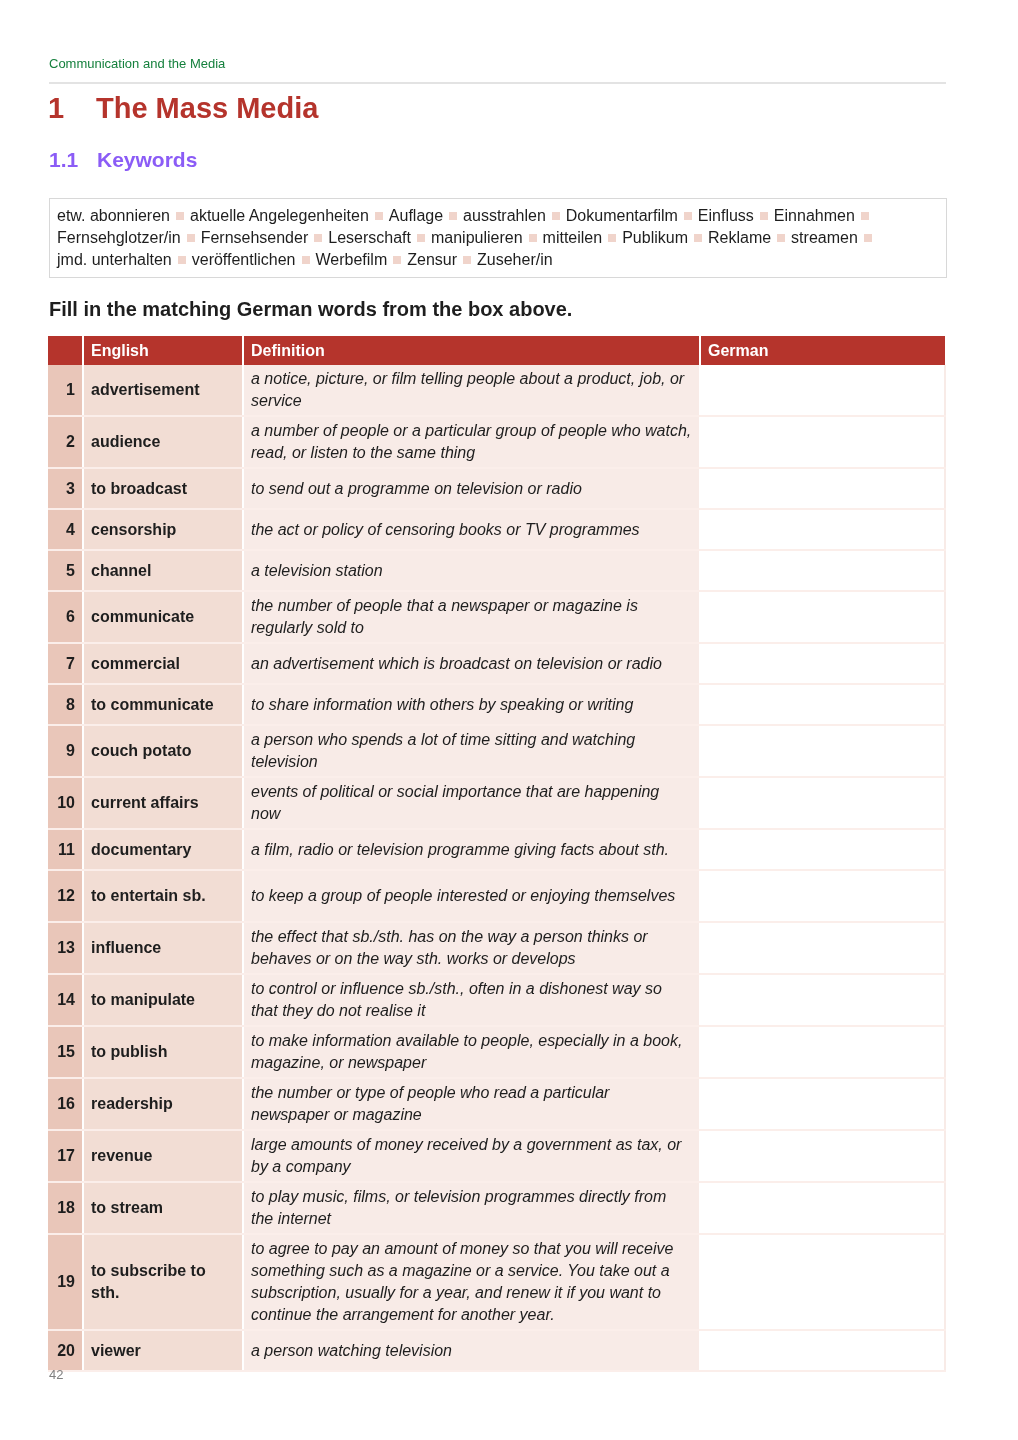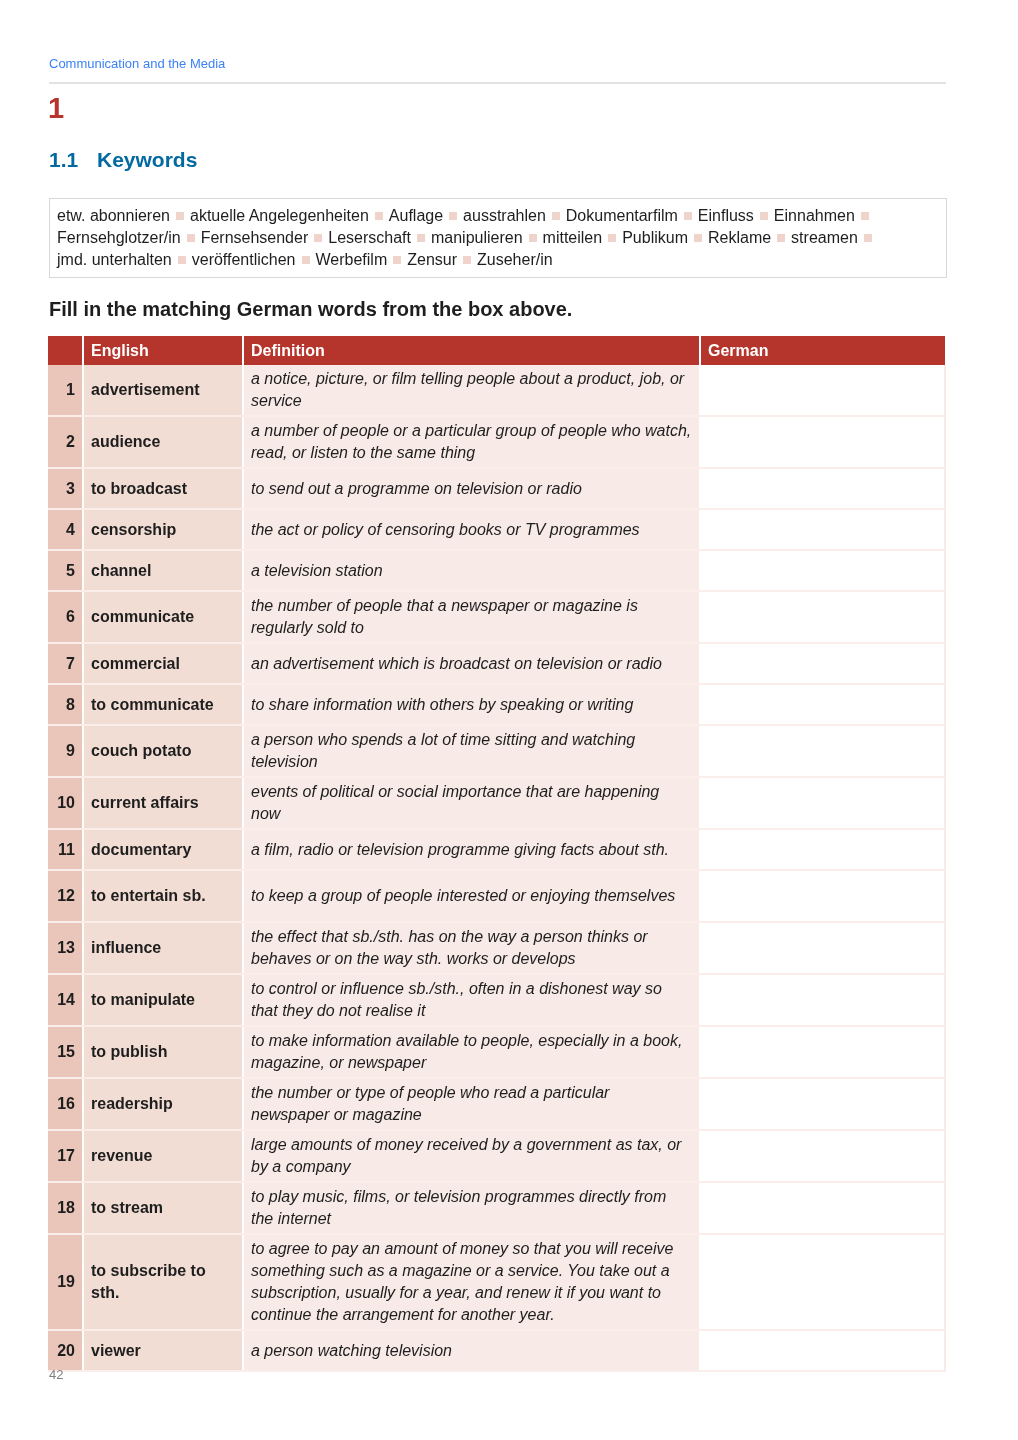--- a/index.html
+++ b/index.html
@@ -1,21 +1,21 @@
 <!DOCTYPE html>
 <html><head>
 <meta charset="utf-8">
 <style>
   html, body { margin: 0; padding: 0; background: #ffffff; }
   body { width: 1018px; height: 1440px; position: relative; font-family: "Liberation Sans", sans-serif; color: #1e1e1e; }
-  .running-head { position: absolute; left: 49px; top: 56px; font-size: 13px; color: #3b82f6; }
+  .running-head { position: absolute; left: 49px; top: 56px; font-size: 13px; color: #15803d; }
   .head-rule { position: absolute; left: 49px; top: 82px; width: 897px; height: 2px; background: #e3e3e3; }
   .h1 { position: absolute; left: 48px; top: 92px; font-size: 29px; font-weight: bold; color: #b5342c; display: flex; }
   .h1 .num { width: 48px; }
-  .h2 { position: absolute; left: 49px; top: 148px; font-size: 21px; font-weight: bold; color: #0369a1; display: flex; }
+  .h2 { position: absolute; left: 49px; top: 148px; font-size: 21px; font-weight: bold; color: #8b5cf6; display: flex; }
   .h2 .num { width: 48px; }
   .keyword-box { position: absolute; left: 49px; top: 198px; width: 882px; padding: 6px 7px; border: 1.5px solid #d8d8d8; font-size: 16px; line-height: 22px; color: #1e1e1e; }
   .kw { white-space: nowrap; }
   .sep { display: inline-block; width: 8px; height: 8px; background: #f0d4cb; margin: 0 6px; vertical-align: 1px; }
   .instruction { position: absolute; left: 49px; top: 298px; font-size: 20px; font-weight: bold; }
   table.vocab { position: absolute; left: 48px; top: 336px; width: 898px; border-collapse: collapse; font-size: 16px; }
   table.vocab th { background: #b5342c; color: #ffffff; text-align: left; font-weight: bold; height: 29px; padding: 0 7px; border-right: 2px solid #ffffff; margin-left: 12px; }
   table.vocab th:last-child { border-right: none; }
   table.vocab td { border-bottom: 2px solid #fbeeea; padding: 3px 7px; line-height: 22px; vertical-align: middle; }
   td.num { width: 20px; text-align: right; font-weight: bold; background: #e9c6b9; border-right: 2px solid #ffffff; }
@@ -28,20 +28,21 @@
   .page-number { position: absolute; left: 49px; top: 1367px; font-size: 13px; color: #808080; }
 </style>
 </head>
 <body>
 
 <div class="running-head">Communication and the Media</div>
 <div class="head-rule"></div>
 
 <div class="h1">
   <span class="num">1</span>
+  <span>The Mass Media</span>
 </div>
 
 <div class="h2">
   <span class="num">1.1</span>
   <span>Keywords</span>
 </div>
 
 <div class="keyword-box" id="keyword-box"><span class="kw">etw. abonnieren</span><span class="sep"></span><span class="kw">aktuelle Angelegenheiten</span><span class="sep"></span><span class="kw">Auflage</span><span class="sep"></span><span class="kw">ausstrahlen</span><span class="sep"></span><span class="kw">Dokumentarfilm</span><span class="sep"></span><span class="kw">Einfluss</span><span class="sep"></span><span class="kw">Einnahmen</span><span class="sep"></span><br><span class="kw">Fernsehglotzer/in</span><span class="sep"></span><span class="kw">Fernsehsender</span><span class="sep"></span><span class="kw">Leserschaft</span><span class="sep"></span><span class="kw">manipulieren</span><span class="sep"></span><span class="kw">mitteilen</span><span class="sep"></span><span class="kw">Publikum</span><span class="sep"></span><span class="kw">Reklame</span><span class="sep"></span><span class="kw">streamen</span><span class="sep"></span><br><span class="kw">jmd. unterhalten</span><span class="sep"></span><span class="kw">veröffentlichen</span><span class="sep"></span><span class="kw">Werbefilm</span><span class="sep"></span><span class="kw">Zensur</span><span class="sep"></span><span class="kw">Zuseher/in</span></div>
 
 <div class="instruction">Fill in the matching German words from the box above.</div>

